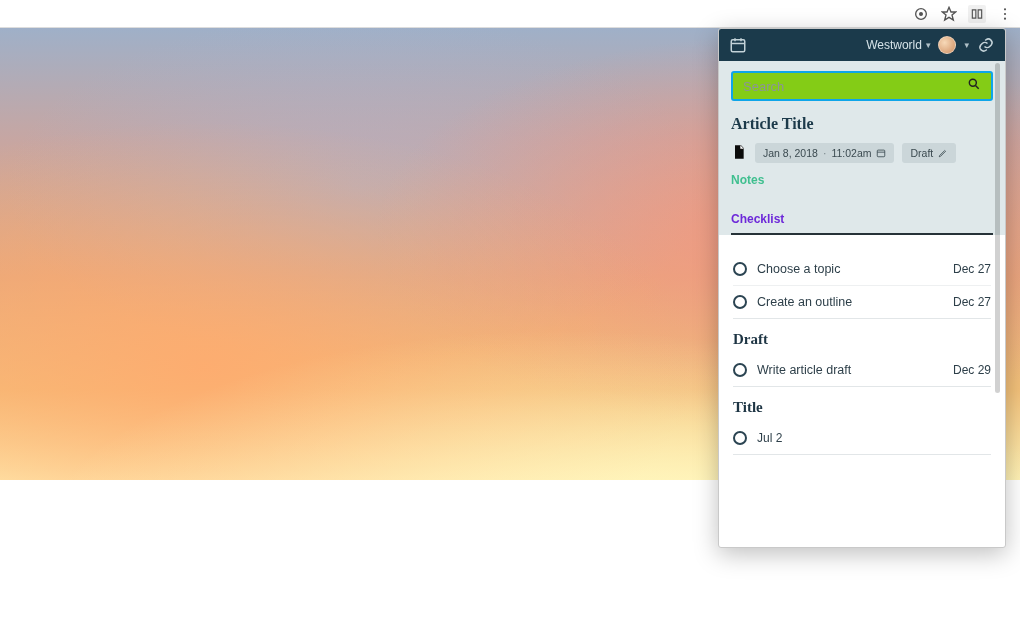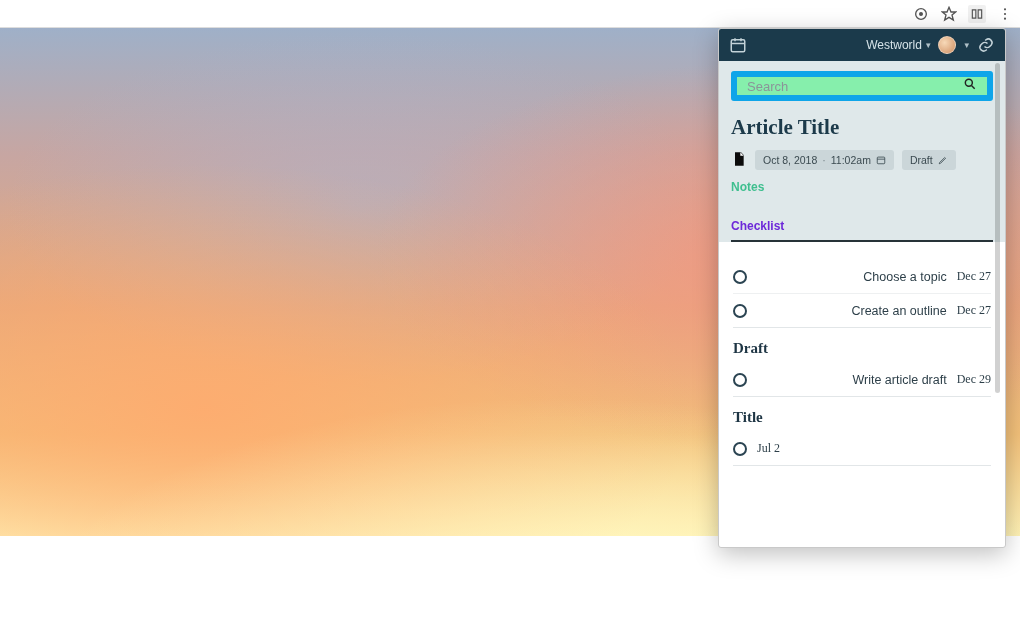--- a/index.html
+++ b/index.html
@@ -1,17 +1,17 @@
 <!DOCTYPE html>
 <html><head>
 <meta charset="utf-8">
 <style>
   * { box-sizing: border-box; margin: 0; padding: 0; }
   html, body { width: 1020px; height: 638px; overflow: hidden; font-family: -apple-system, BlinkMacSystemFont, "Segoe UI", Helvetica, Arial, sans-serif; }
-  .viewport { position: relative; width: 1020px; height: 536px; padding-left: 12px; }
+  .viewport { position: relative; width: 1020px; height: 480px; padding-left: 12px; }
 
   
   .browser-bar {
     position: absolute; top: 0; left: 0; right: 0; height: 28px;
     background: #fff; border-bottom: 1px solid #ddd;
     display: flex; justify-content: flex-end; align-items: center;
     padding: 0 6px; gap: 10px;
   }
   .browser-bar .chrome-icon { color: #555; display: inline-flex; align-items: center; justify-content: center; width: 18px; height: 18px; cursor: pointer; }
   .browser-bar .chrome-icon svg { width: 16px; height: 16px; }
@@ -45,30 +45,30 @@
     display: flex; align-items: center; padding: 0 10px; gap: 8px;
   }
   .panel-topbar .spacer { flex: 1; }
   .panel-topbar .tb-icon { display: inline-flex; align-items: center; justify-content: center; width: 18px; height: 18px; cursor: pointer; opacity: 0.9; }
   .panel-topbar .workspace { font-size: 12px; display: flex; align-items: center; gap: 4px; cursor: pointer; }
   .panel-topbar .avatar { width: 18px; height: 18px; border-radius: 50%; background: radial-gradient(circle at 35% 35%, #f7d9b8, #cf8f62); border: 1px solid rgba(255,255,255,0.4); }
   .panel-topbar .caret { font-size: 9px; opacity: 0.8; }
 
   .header-block { background: #dfe8ea; padding: 10px 12px 0 12px; }
   .search-wrap {
-    display: flex; align-items: center; background: #86efac; border: 6px solid #0ea5e9;
+    display: flex; align-items: center; background: #84cc16; border: 2px solid #0ea5e9;
     border-radius: 3px; height: 30px; padding: 0 10px; margin-bottom: 14px;
   }
   .search-wrap input {
     flex: 1; border: none; outline: none; font-size: 13px; color: #333; background: transparent;
   }
   .search-wrap input::placeholder { color: #8b9499; }
   .search-wrap .mag { color: #222; }
 
-  .article-title { font-family: Georgia, "Times New Roman", serif; font-size: 21px; color: #1c3a4a; font-weight: 600; margin-bottom: 10px; }
+  .article-title { font-family: Georgia, "Times New Roman", serif; font-size: 16px; color: #1c3a4a; font-weight: 600; margin-bottom: 10px; }
 
   .meta-row { display: flex; align-items: center; gap: 8px; margin-bottom: 10px; }
   .doc-ic { width: 16px; height: 18px; color: #0b0b0b; }
   .pill {
     background: #cbd6d9; color: #3b4a50; font-size: 10.5px; padding: 4px 8px; border-radius: 3px;
     display: inline-flex; align-items: center; gap: 5px; cursor: pointer;
   }
   .pill .sep { opacity: 0.6; }
   .pill svg { width: 10px; height: 10px; }
 
@@ -78,22 +78,22 @@
 
   .content { flex: 1; overflow: auto; padding: 6px 14px 10px 14px; }
   .section { margin-top: 12px; }
   .section-title { font-family: Georgia, "Times New Roman", serif; font-size: 15px; color: #1e3544; font-weight: 600; margin-bottom: 6px; }
   .task-row {
     display: flex; align-items: center; gap: 10px; padding: 9px 0;
     border-bottom: 1px solid #eef0f1; cursor: pointer;
   }
   .task-row:last-child { border-bottom: 1px solid #e2e6e8; }
   .chk { width: 14px; height: 14px; border: 2px solid #2b4452; border-radius: 50%; flex-shrink: 0; }
-  .task-label { flex: 1; font-size: 12.5px; color: #2d3f49; text-align: right; }
-  .task-date { font-size: 12px; color: #2d3f49; font-family: Liberation Serif, serif; }
+  .task-label { flex: 1; font-size: 12.5px; color: #2d3f49; }
+  .task-date { font-size: 12px; color: #2d3f49; }
 
 </style>
 </head>
 <body>
 
 <div class="viewport">
 
   <div class="browser-bar">
     <span class="chrome-icon">
       <svg viewBox="0 0 24 24" fill="none" stroke="currentColor" stroke-width="2">
@@ -164,21 +164,21 @@
       <div class="article-title">Article Title</div>
 
       <div class="meta-row">
         <span class="doc-ic">
           <svg viewBox="0 0 24 24" fill="currentColor">
               <path d="M6 2h9l4 4v16H6z"></path>
               <path d="M14 2v5h5" fill="#fff"></path>
             </svg>
         </span>
         <span class="pill">
-          <span>Oct 8, 2018</span>
+          <span>Jan 8, 2018</span>
           <span class="sep">·</span>
           <span>11:02am</span>
           <svg viewBox="0 0 24 24" fill="none" stroke="currentColor" stroke-width="2">
               <rect x="3" y="5" width="18" height="16" rx="2"></rect>
               <line x1="3" y1="10" x2="21" y2="10"></line>
             </svg>
         </span>
         <span class="pill">
           <span>Draft</span>
           <svg viewBox="0 0 24 24" fill="none" stroke="currentColor" stroke-width="2">

